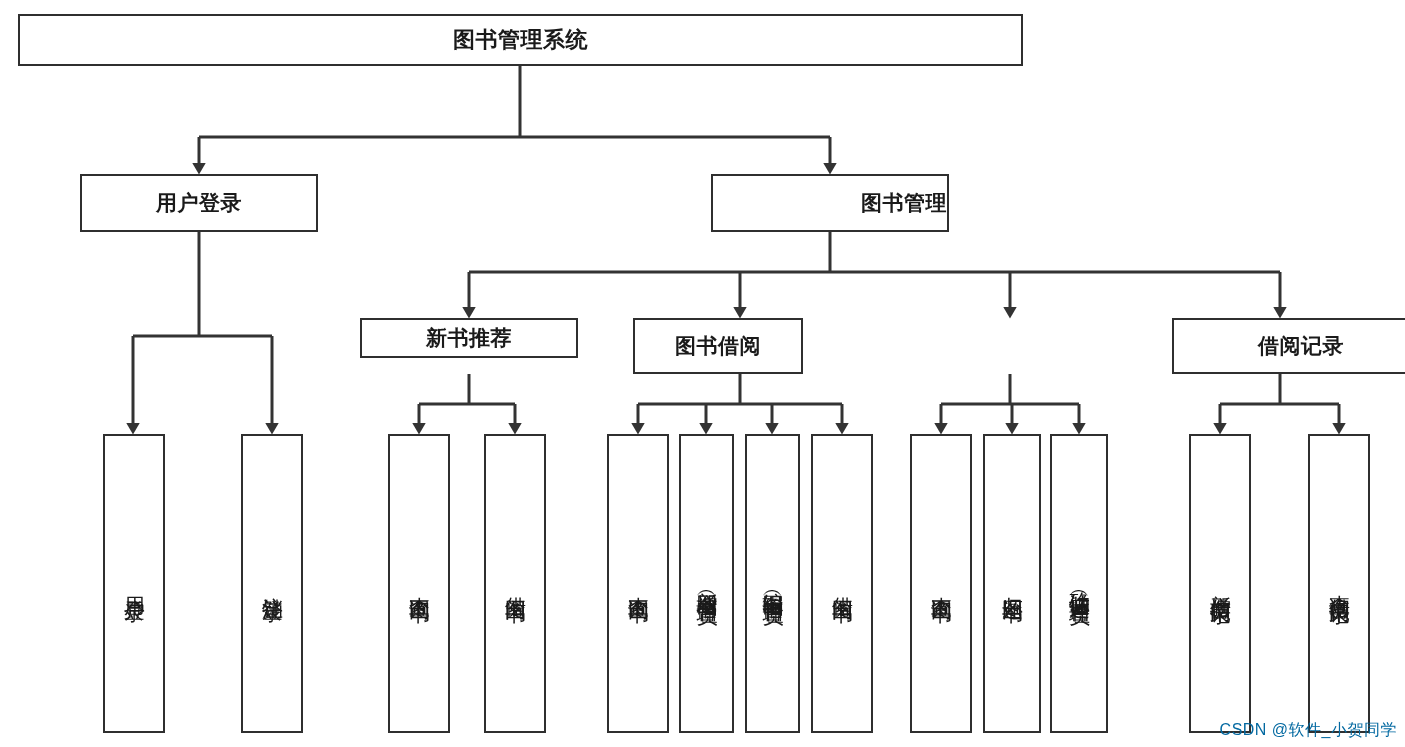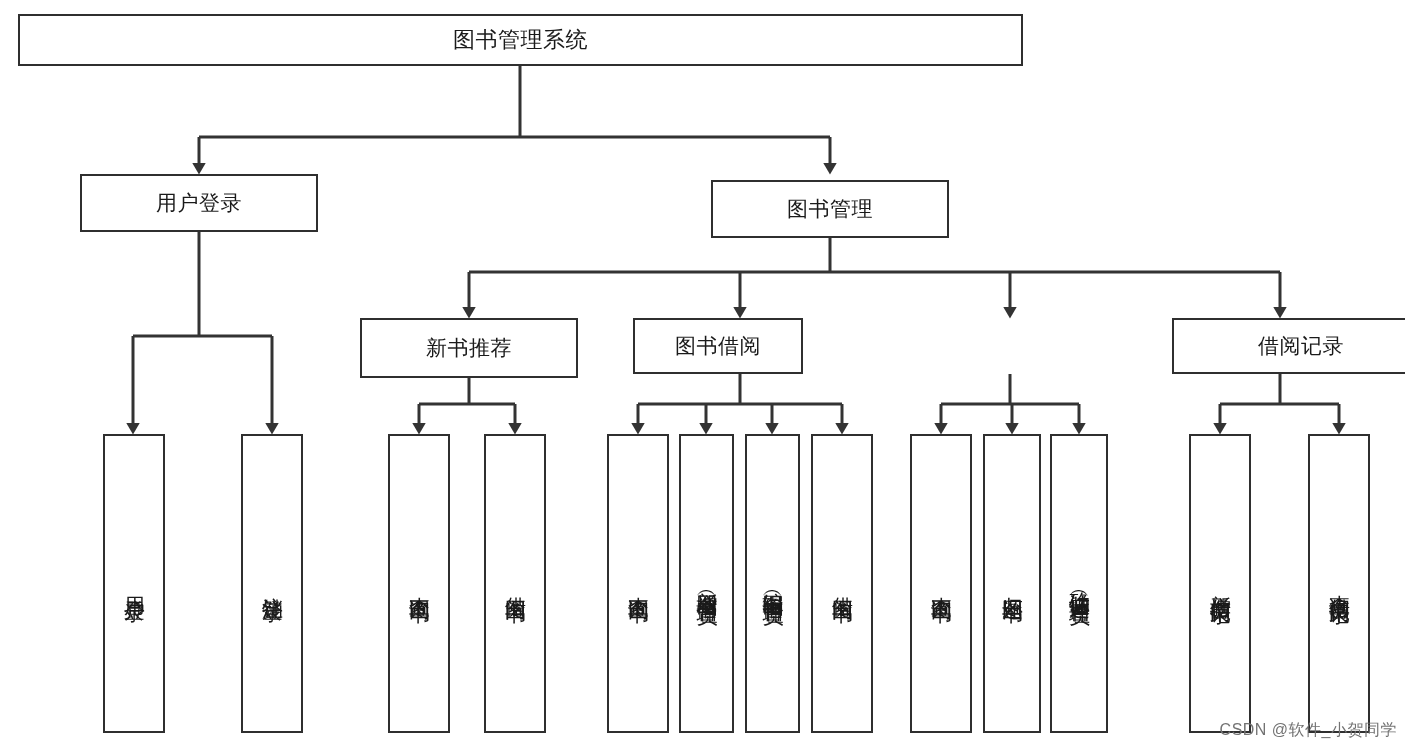--- a/index.html
+++ b/index.html
@@ -38,20 +38,21 @@
   .node .label {
     display: block;
     text-align: center;
     line-height: 1.05;
     white-space: nowrap;
   }
   
   .node.horiz .label {
     font-size: 21px;
     letter-spacing: 0.5px;
+    font-weight: bold;
   }
   .node.root .label {
     font-size: 22px;
   }
   
   .node.vert {
     align-items: center;
     justify-content: center;
   }
   .node.vert .label {
@@ -60,21 +61,21 @@
     font-size: 21px;
     line-height: 1.18;
     letter-spacing: 2px;
     white-space: nowrap;
   }
   #watermark {
     position: absolute;
     right: 8px;
     bottom: 6px;
     font-size: 16px;
-    color: #737373;
+    color: #0369a1;
     letter-spacing: 0.5px;
     white-space: nowrap;
   }
 </style>
 </head>
 <body>
 
 <div id="canvas">
 
   <svg class="links" viewBox="0 0 1405 747" xmlns="http://www.w3.org/2000/svg">
@@ -120,25 +121,25 @@
     </g>
   </svg>
 
   <div class="node horiz root" style="left:18px; top:14px; width:1005px; height:52px;">
     <span class="label">图书管理系统</span>
   </div>
 
   <div class="node horiz" style="left:80px; top:174px; width:238px; height:58px;">
     <span class="label">用户登录</span>
   </div>
-  <div class="node horiz" style="left:711px; top:180px; width:238px; height:58px;">
+  <div class="node horiz" style="left:711px; top:174px; width:238px; height:58px;justify-content:flex-end;">
     <span class="label">图书管理</span>
   </div>
 
-  <div class="node horiz" style="left:360px; top:318px; width:218px; height:60px;">
+  <div class="node horiz" style="left:360px; top:318px; width:218px; height:40px;">
     <span class="label">新书推荐</span>
   </div>
   <div class="node horiz" style="left:633px; top:318px; width:170px; height:56px;">
     <span class="label">图书借阅</span>
   </div>
   <div class="node horiz" style="left:1172px; top:318px; width:258px; height:56px;">
     <span class="label">借阅记录</span>
   </div>
 
   <div class="node vert" style="left:103px; top:434px; width:62px; height:299px;">

